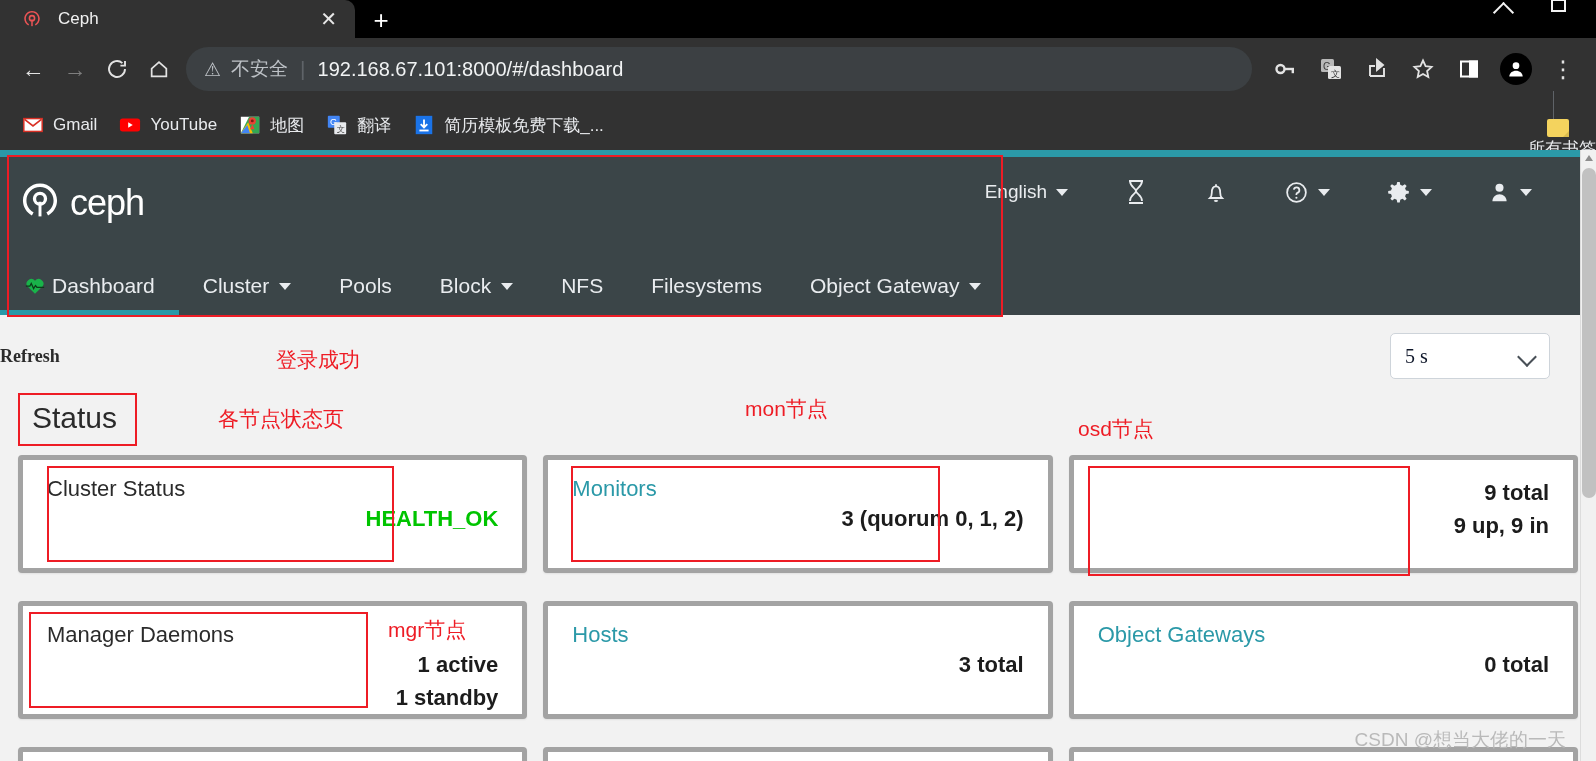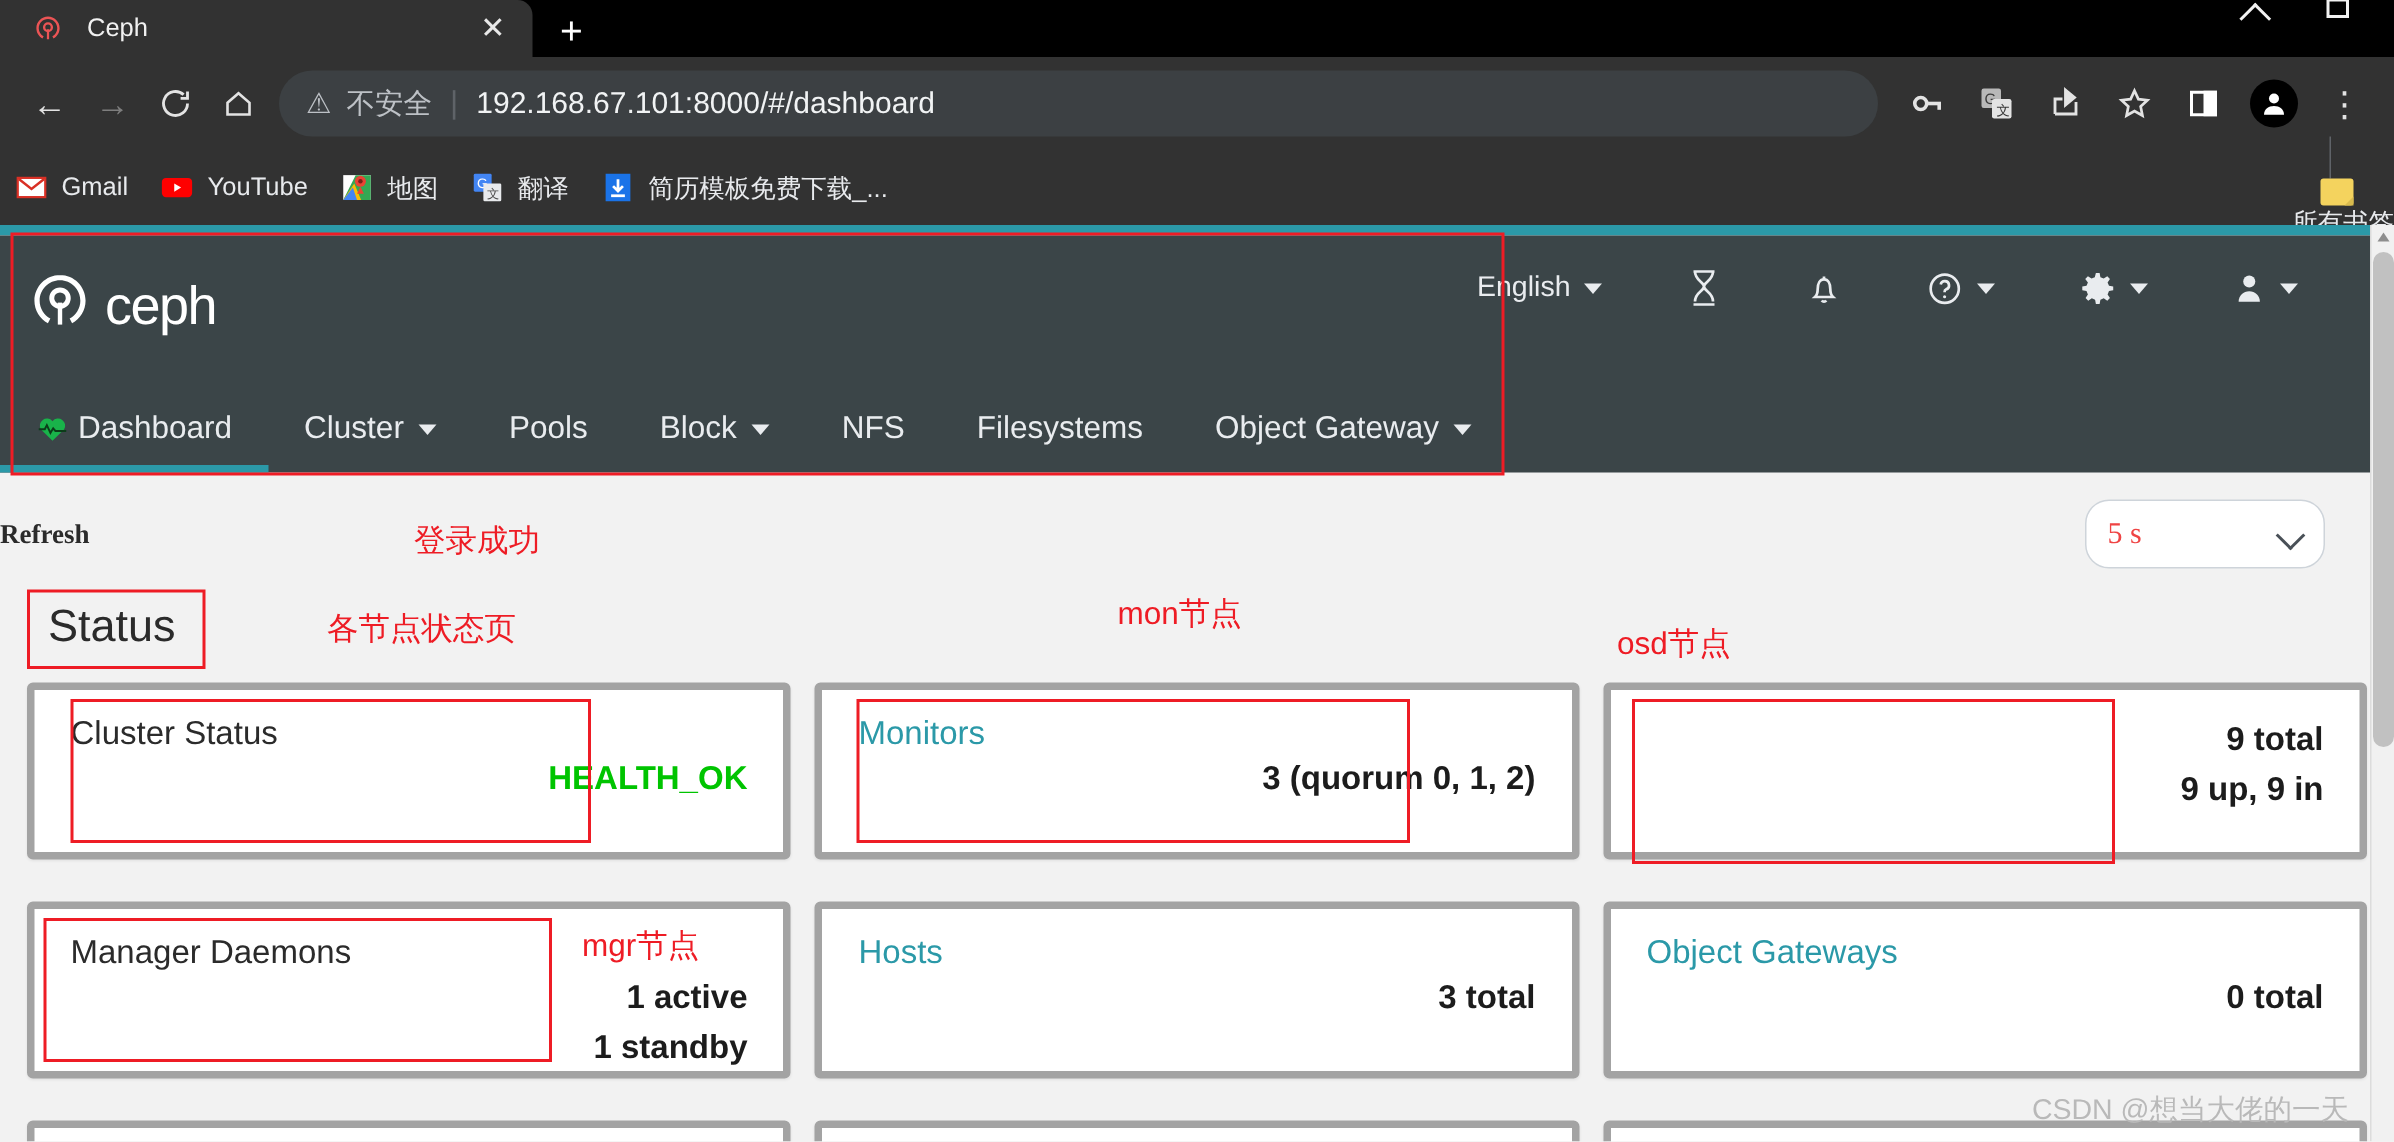--- a/index.html
+++ b/index.html
@@ -60,21 +60,21 @@
   .omni-warn { color: #bdc1c6; font-size: 19px; margin-right: 10px; }
   .omni-label { color: #bdc1c6; font-size: 19px; }
   .omni-sep { color: #5f6368; margin: 0 12px; font-size: 21px; }
   .omni-url { color: #f1f3f4; font-size: 20px; white-space: nowrap; }
   .tb-right { display: flex; align-items: center; gap: 4px; margin-left: auto; }
   .avatar-btn {
     width: 32px; height: 32px; border-radius: 50%; background: #000;
     display:flex; align-items:center; justify-content:center; margin: 0 6px;
   }
 
-  .bookmarks { height: 50px; display: flex; align-items: center; padding: 0 10px; background: #323232; position: relative; }
+  .bookmarks { height: 50px; display: flex; align-items: center; padding: 0 22px; background: #323232; position: relative; }
   .bm { display: flex; align-items: center; margin-right: 22px; }
   .bm-ico { width: 22px; height: 22px; margin-right: 9px; flex:0 0 22px; position: relative; }
   .bm-txt { color: #e8eaed; font-size: 17px; white-space: nowrap; }
   .bm-right { position: absolute; right: 0px; display: flex; align-items: center; flex-direction: column; }
   .bm-divider { width: 1px; height: 28px; background: #5f6368; margin-right: 18px; }
   .folder-ico { width: 22px; height: 18px; background: #f4d35e; border-radius: 2px; margin-right: 9px; position: relative; }
   .folder-ico:after {
     content:''; position:absolute; right:0; bottom:0; border-width: 0 0 6px 6px;
     border-style: solid; border-color: transparent transparent #d9bb4e transparent;
   }
@@ -104,23 +104,23 @@
     content:''; position:absolute; left:0; right:0; bottom:0; height:5px; background:#2b99a8;
   }
   .nav-tab .caret { border-top-color:#e9ecef; margin-left: 10px; }
 
   .refresh-row {
     display:flex; align-items:center; justify-content:space-between;
     padding: 18px 46px 0 0; gap: 16px; font-family: Liberation Serif, serif;
   }
   .refresh-label { font-size: 18px; font-weight: bold; color: #2b2b2b; }
   .refresh-select {
-    width: 160px; height: 46px; border: 1px solid #ced4da; border-radius: 16px;
+    width: 160px; height: 46px; border: 1px solid #ced4da; border-radius: 5px;
     background: #fff; display:flex; align-items:center; justify-content:space-between;
-    padding: 0 14px; color: #ef4444; font-size: 20px;
+    padding: 0 14px; color: #0f172a; font-size: 20px;
   }
   .sel-chev { width: 16px; height: 16px; position: relative; }
   .sel-chev:before {
     content:''; position:absolute; left:1px; top:2px; width:12px; height:12px;
     border-right:2px solid #495057; border-bottom:2px solid #495057; transform: rotate(45deg);
   }
 
   .status-head { position: relative; height: 58px; margin: 14px 0 0 18px; }
   .status-title { font-size: 30px; color: #2b2b2b; }
   .boxed { border: 2px solid #ee1c25; display: inline-block; padding: 6px 18px 9px 12px; }

